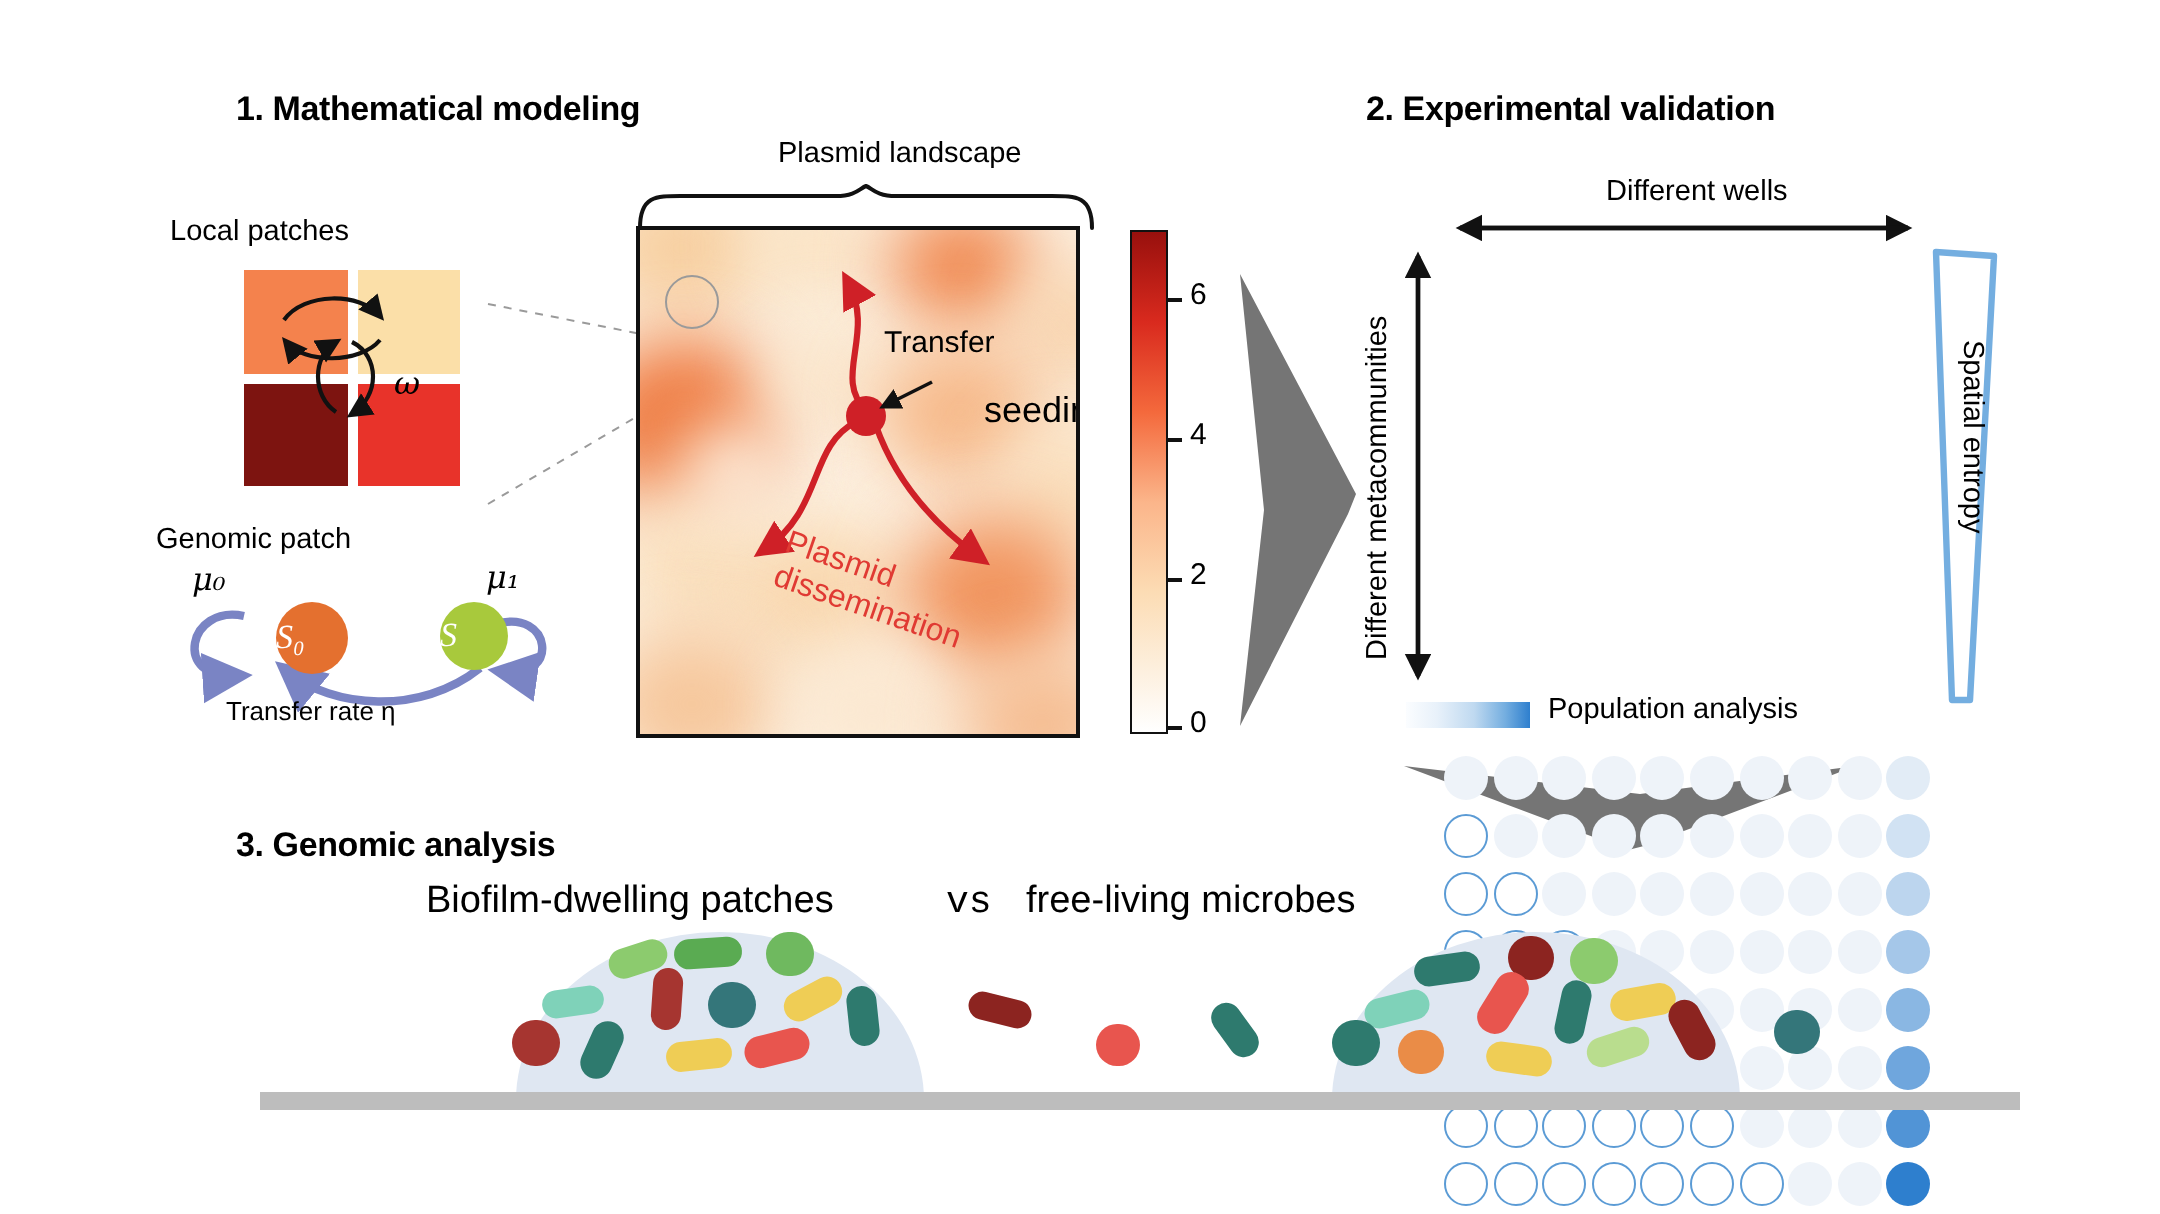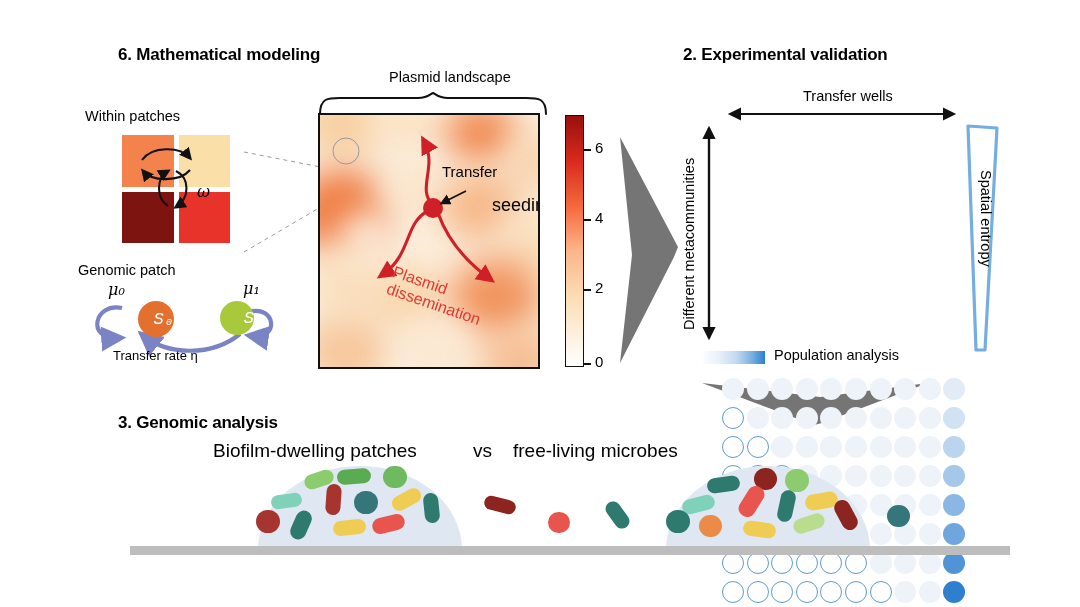--- a/index.html
+++ b/index.html
@@ -55,23 +55,23 @@
     box-sizing: border-box;
     background: linear-gradient(to top,
       #ffffff 0%, #fdf0df 12%, #fcdcb4 28%, #fbb58a 46%,
       #f4693c 64%, #d92a1e 82%, #98100d 100%);
   }
   .cbar-tick { position:absolute; width:7px; height:1.8px; background:#111; }
   .cbar-num { position:absolute; font-size:15px; }
 
   .circ-node {
     border-radius: 50%;
-    display: flex; align-items: center; justify-content: flex-end;
+    display: flex; align-items: center; justify-content: flex-start;
     color: #fff; font-size: 17px;
-    font-family: Liberation Mono, monospace; font-style: italic;
+    font-family: Liberation Serif, serif; font-style: italic;
   }
 
   
   #well-plate { position: relative; width: 246px; height: 232px; }
   .well {
     position: absolute;
     width: 22px; height: 22px;
     border-radius: 50%;
     box-sizing: border-box;
   }
@@ -92,23 +92,23 @@
     border-radius: 50% 50% 0 0 / 100% 100% 0 0;
   }
   .microbe { position: absolute; }
 
   
   .chevron { position: absolute; }
 </style>
 </head>
 <body>
 
-<div class="abs panel-title" style="left:118px; top:45px;">6. Mathematical modeling</div>
-
-<div class="abs lbl" style="left:85px; top:108px;">Within patches</div>
+<div class="abs panel-title" style="left:118px; top:45px;">1. Mathematical modeling</div>
+
+<div class="abs lbl" style="left:85px; top:108px;">Local patches</div>
 
 <div class="abs" id="patch-grid" style="left:122px; top:135px;">
   <div style="background: rgb(244, 130, 77);"></div>
   <div style="background: rgb(251, 223, 168);"></div>
   <div style="background: rgb(125, 20, 16);"></div>
   <div style="background: rgb(232, 51, 42);"></div>
 </div>
 
 <svg class="abs" width="130" height="130" style="left:112px; top:130px;" viewBox="0 0 130 130">
   <defs>
@@ -133,21 +133,21 @@
     </marker>
   </defs>
 
   <path d="M52,26 C24,20 16,58 48,56" stroke="#7a84c4" stroke-width="4.2" fill="none" marker-end="url(#ahPur)"></path>
 
   <path d="M178,30 C206,22 210,58 182,54" stroke="#7a84c4" stroke-width="4.2" fill="none" marker-end="url(#ahPur)"></path>
 
   <path d="M170,52 C140,76 96,72 74,54" stroke="#7a84c4" stroke-width="4.2" fill="none" marker-end="url(#ahPur)"></path>
 </svg>
 
-<div class="abs italic-sym" style="left:108px; top:280px; font-size:16px;">μ₀</div>
+<div class="abs italic-sym" style="left:96px; top:280px; font-size:16px;">μ₀</div>
 <div class="abs italic-sym" style="left:243px; top:279px; font-size:16px;">μ₁</div>
 
 <div class="abs circ-node" style="left:138px; top:301px; width:36px; height:36px; background:#e4702f;">
   <span>S₀</span>
 </div>
 <div class="abs circ-node" style="left:220px; top:301px; width:34px; height:34px; background:#a8c93c;">
   <span>S</span>
 </div>
 
 <div class="abs lbl-sm" style="left:113px; top:348px;">Transfer rate η</div>
@@ -219,21 +219,21 @@
 <svg class="abs chevron" width="64" height="230" style="left:618px; top:135px;" viewBox="0 0 64 230">
   <path d="M2,2 L60,112 L56,122 L2,228 L14,120 Z" fill="#757575"></path>
 </svg>
 
 <svg class="abs chevron" width="230" height="48" style="left:700px; top:381px;" viewBox="0 0 230 48">
   <path d="M2,2 L114,44 L122,42 L228,2 L120,16 Z" fill="#757575"></path>
 </svg>
 
 <div class="abs panel-title" style="left:683px; top:45px;">2. Experimental validation</div>
 
-<div class="abs lbl" style="left:803px; top:88px;">Transfer wells</div>
+<div class="abs lbl" style="left:803px; top:88px;">Different wells</div>
 
 <svg class="abs" width="240" height="14" style="left:722px; top:107px;" viewBox="0 0 240 14">
   <defs>
     <marker id="ahB2" markerWidth="7" markerHeight="7" refX="5" refY="3" orient="auto">
       <path d="M0,0 L6,3 L0,6 z" fill="#111"></path>
     </marker>
     <marker id="ahB2s" markerWidth="7" markerHeight="7" refX="5" refY="3" orient="auto">
       <path d="M0,0 L6,3 L0,6 z" fill="#111"></path>
     </marker>
   </defs>
@@ -335,21 +335,21 @@
   <path d="M5,4 L34,6 L22,228 L13,228 Z" fill="none" stroke="#74aee0" stroke-width="3.2" stroke-linejoin="round"></path>
 </svg>
 <div class="abs lbl" style="left:994px; top:170px; transform:rotate(90deg); transform-origin:left top;">Spatial entropy</div>
 
 <div class="abs" id="popdens-bar" style="left:703px; top:351px;"></div>
 <div class="abs lbl" style="left:774px; top:347px;">Population analysis</div>
 
 <div class="abs panel-title" style="left:118px; top:413px;">3. Genomic analysis</div>
 
 <div class="abs" style="left:213px; top:440px; font-size:19px;">Biofilm-dwelling patches</div>
-<div class="abs" style="left:473px; top:440px; font-size:19px;">vs</div>
+<div class="abs" style="left:473px; top:440px; font-size:19px;font-family:Liberation Mono, monospace;">vs</div>
 <div class="abs" style="left:513px; top:440px; font-size:19px;">free-living microbes</div>
 
 <div class="abs dome" style="left:258px; top:466px; width:204px; height:84px;"></div>
 <div class="abs dome" style="left:666px; top:466px; width:204px; height:84px;"></div>
 
 <div class="abs" style="left:258px; top:466px; width:204px; height:84px;">
     <div class="microbe" style="left: 46.2px; top: 5.94px; width: 30px; height: 15px; border-radius: 7.5px; background: rgb(140, 203, 110); transform: rotate(-18deg);"></div>
     <div class="microbe" style="left: 78.88px; top: 3.42px; width: 34px; height: 15px; border-radius: 7.5px; background: rgb(90, 171, 82); transform: rotate(-4deg);"></div>
     <div class="microbe" style="left: 124.68px; top: -0.08px; width: 24px; height: 22px; border-radius: 11px; background: rgb(111, 185, 95); transform: rotate(0deg);"></div>
     <div class="microbe" style="left: 13.06px; top: 28.28px; width: 31px; height: 14px; border-radius: 7px; background: rgb(127, 210, 185); transform: rotate(-8deg);"></div>

